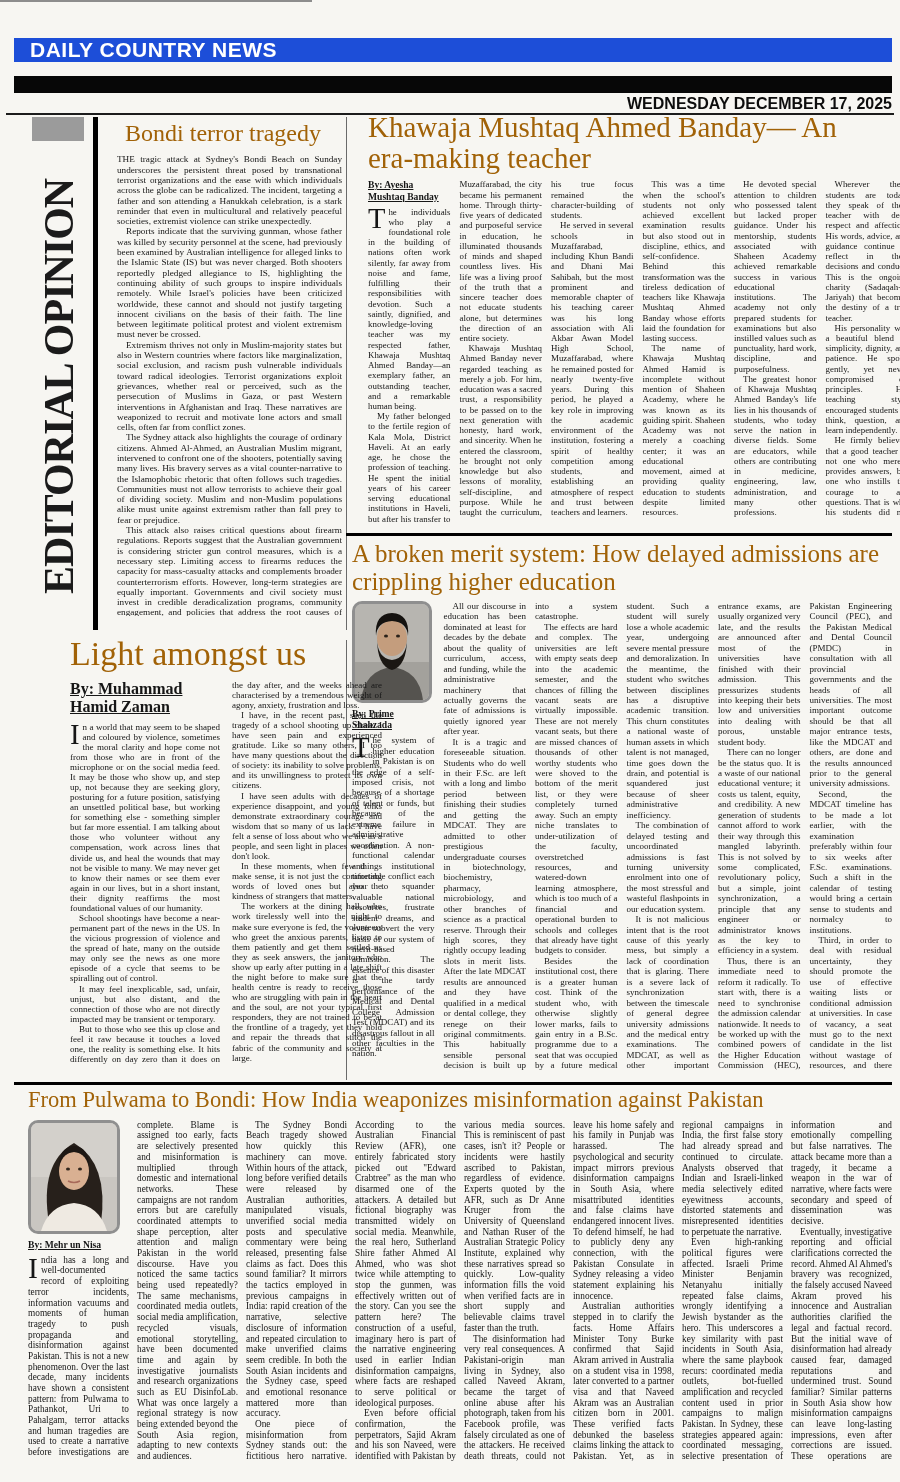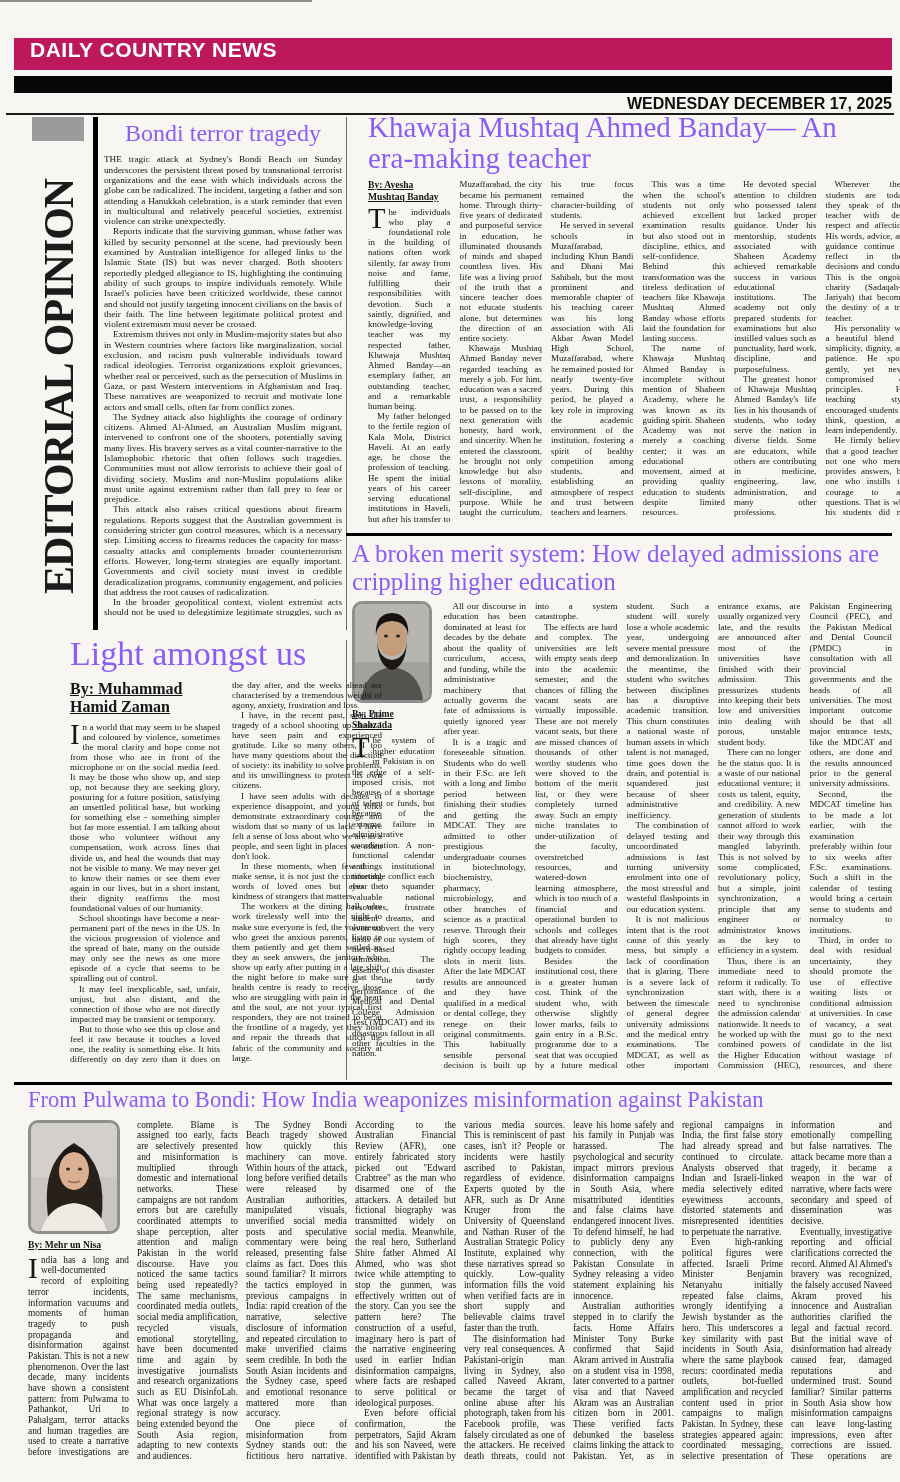--- a/index.html
+++ b/index.html
@@ -1,19 +1,19 @@
 <!DOCTYPE html>
 <html><head>
 <meta charset="utf-8">
 <style>
   html,body{margin:0;padding:0;background:#e9e8e5;}
   .page{position:relative;width:900px;height:1482px;background:#f7f6f2;margin:0 auto;
         font-family:"Liberation Serif",serif;color:#161616;overflow:hidden;}
   
-  .mast-gray{position:absolute;left:14px;top:38px;width:878px;height:32px;background:#be185d;
+  .mast-gray{position:absolute;left:14px;top:38px;width:878px;height:24px;background:#1d4ed8;
              display:flex;align-items:flex-start;}
   .mast-title{font-family:"Liberation Sans",sans-serif;font-weight:bold;font-size:21px;
               color:#fff;letter-spacing:.5px;padding-left:16px;}
   .mast-black{position:absolute;left:14px;top:76px;width:878px;height:17px;background:#070707;}
   .date-row{position:absolute;left:14px;top:95px;width:878px;text-align:right;
             font-family:"Liberation Sans",sans-serif;font-weight:bold;font-size:16px;color:#0d0d0d;}
   .rule-top{position:absolute;left:6px;top:113px;width:888px;height:2px;background:#1c1c1c;}
   
   .strip{position:absolute;left:30px;top:117px;width:58px;height:513px;}
   .strip-box{position:absolute;left:2px;top:0;width:52px;height:24px;background:#9b9b9b;}
@@ -23,34 +23,34 @@
                letter-spacing:-1px;color:#1b1b1b;text-align:center;line-height:58px;white-space:nowrap;}
   .vbar{position:absolute;left:93px;top:117px;width:5px;height:513px;background:#000;}
   .vline{position:absolute;width:1px;background:#6a6a6a;}
   .vline1{left:346px;top:117px;height:513px;}
   .vline2{left:346px;top:640px;height:440px;}
   .hrule{position:absolute;height:3px;background:#000;}
   .hrule-kh{left:346px;top:533px;width:546px;}
   .hrule-left{left:30px;top:626px;width:312px;height:2px;background:#8d8d8d;}
   .hrule-bottom{left:14px;top:1082px;width:878px;}
   
-  h2{margin:0;font-weight:normal;color:#8b5cf6;}
+  h2{margin:0;font-weight:normal;color:#a16207;}
   .byline{font-weight:bold;text-decoration:underline;font-size:9.6px;margin:0 0 5px 0;}
   .paras p{margin:0;text-align:justify;text-indent:9px;}
   .paras p:first-child{text-indent:0;}
   .dropcap p:first-child::first-letter{float:left;font-size:3.2em;line-height:.8;
      padding:1px 3px 0 0;font-weight:normal;}
   .colbody{column-fill:auto;overflow:hidden;}
   .photo{border:3px solid #8f8f8f;border-radius:10px;overflow:hidden;background:#c4c2bf;
          break-inside:avoid;margin:0 0 5px 0;}
   .photo svg{display:block;}
   
   .bondi{position:absolute;left:104px;top:120px;width:238px;height:510px;}
   .bondi h2{font-size:24px;text-align:center;line-height:1.1;}
-  .bondi .paras{margin-top:8px;font-size:9.2px;line-height:1.12;height:462px;overflow:hidden;}
+  .bondi .paras{margin-top:8px;font-size:9.2px;line-height:1.12;height:462px;overflow:hidden;margin-left:13px;}
   
   .khawaja{position:absolute;left:368px;top:112px;width:540px;height:420px;}
   .khawaja h2{font-size:29px;line-height:1.06;width:500px;}
   .kh-body{margin-top:6px;height:346px;column-count:6;column-gap:9px;
            font-size:8.9px;line-height:1.15;}
   
   .merit{position:absolute;left:352px;top:540px;width:540px;height:540px;}
   .merit h2{font-size:25px;line-height:1.1;}
   .merit-body{margin-top:6px;height:474px;column-count:6;column-gap:9px;
               font-size:9px;line-height:1.16;}
@@ -103,21 +103,21 @@
   <article class="khawaja">
     <h2>Khawaja Mushtaq Ahmed Banday— An era-making teacher</h2>
     <div class="kh-body colbody">
       <p class="byline">By: Ayesha Mushtaq Banday</p>
       <div class="paras dropcap">
           <p>The individuals who play a foundational role in the building of nations often work silently, far away from noise and fame, fulfilling their responsibilities with devotion. Such a saintly, dignified, and knowledge-loving teacher was my respected father, Khawaja Mushtaq Ahmed Banday—an exemplary father, an outstanding teacher, and a remarkable human being.</p>
           <p>My father belonged to the fertile region of Kala Mola, District Haveli. At an early age, he chose the profession of teaching. He spent the initial years of his career serving educational institutions in Haveli, but after his transfer to Muzaffarabad, the city became his permanent home. Through thirty-five years of dedicated and purposeful service in education, he illuminated thousands of minds and shaped countless lives. His life was a living proof of the truth that a sincere teacher does not educate students alone, but determines the direction of an entire society.</p>
           <p>Khawaja Mushtaq Ahmed Banday never regarded teaching as merely a job. For him, education was a sacred trust, a responsibility to be passed on to the next generation with honesty, hard work, and sincerity. When he entered the classroom, he brought not only knowledge but also lessons of morality, self-discipline, and purpose. While he taught the curriculum, his true focus remained the character-building of students.</p>
           <p>He served in several schools in Muzaffarabad, including Khun Bandi and Dhani Mai Sahibah, but the most prominent and memorable chapter of his teaching career was his long association with Ali Akbar Awan Model High School, Muzaffarabad, where he remained posted for nearly twenty-five years. During this period, he played a key role in improving the academic environment of the institution, fostering a spirit of healthy competition among students, and establishing an atmosphere of respect and trust between teachers and learners.</p>
           <p>This was a time when the school's students not only achieved excellent examination results but also stood out in discipline, ethics, and self-confidence. Behind this transformation was the tireless dedication of teachers like Khawaja Mushtaq Ahmed Banday whose efforts laid the foundation for lasting success.</p>
-          <p>The name of Khawaja Mushtaq Ahmed Banday is incomplete without mention of Shaheen Academy, where he was known as its guiding spirit. Shaheen Academy was not merely a coaching center; it was an educational movement, aimed at providing quality education to students despite limited resources.</p>
+          <p>The name of Khawaja Mushtaq Ahmed Hamid is incomplete without mention of Shaheen Academy, where he was known as its guiding spirit. Shaheen Academy was not merely a coaching center; it was an educational movement, aimed at providing quality education to students despite limited resources.</p>
           <p>He devoted special attention to children who possessed talent but lacked proper guidance. Under his mentorship, students associated with Shaheen Academy achieved remarkable success in various educational institutions. The academy not only prepared students for examinations but also instilled values such as punctuality, hard work, discipline, and purposefulness.</p>
           <p>The greatest honor of Khawaja Mushtaq Ahmed Banday's life lies in his thousands of students, who today serve the nation in diverse fields. Some are educators, while others are contributing in medicine, engineering, law, administration, and many other professions.</p>
           <p>Wherever these students are today, they speak of their teacher with deep respect and affection. His words, advice, and guidance continue to reflect in their decisions and conduct. This is the ongoing charity (Sadaqah-e-Jariyah) that becomes the destiny of a true teacher.</p>
           <p>His personality was a beautiful blend of simplicity, dignity, and patience. He spoke gently, yet never compromised on principles. His teaching style encouraged students to think, question, and learn independently.</p>
           <p>He firmly believed that a good teacher is not one who merely provides answers, but one who instills the courage to ask questions. That is why his students did not become mere rote learners, but thoughtful individuals who progressed with confidence.</p>
         </div>
 
     </div>
   </article>
 

